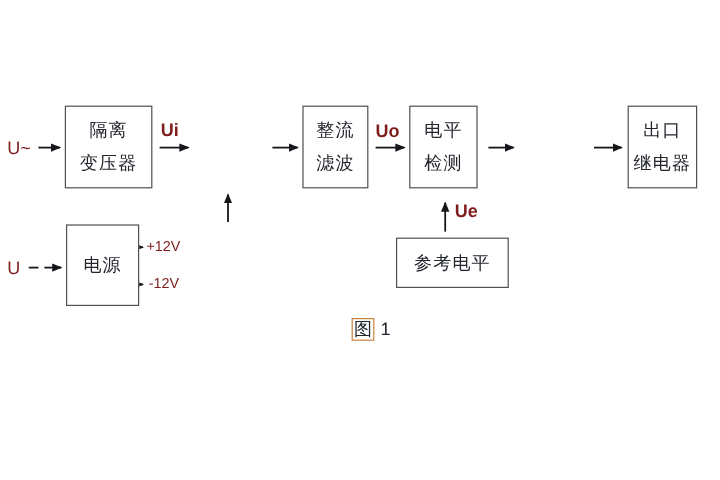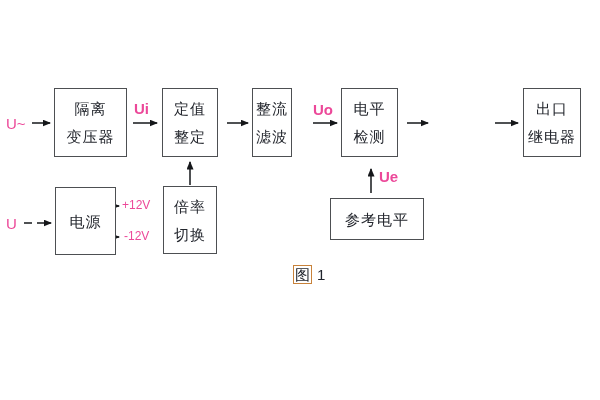--- a/index.html
+++ b/index.html
@@ -9,21 +9,21 @@
   }
   .block{
     position:absolute;border:1.5px solid #4d4f52;background:#ffffff;
     display:flex;flex-direction:column;align-items:center;justify-content:center;
     gap:13px;box-sizing:border-box;
   }
   .block .line{
     font-size:15px;line-height:15px;letter-spacing:1px;color:#23262d;white-space:nowrap;
   }
   .lbl{
-    position:absolute;font-size:14px;color:#ec4899;white-space:nowrap;
+    position:absolute;font-size:14px;color:#7f1d1d;white-space:nowrap;
   }
   .sig{font-weight:bold;font-size:15px;}
   .rail{font-size:12px;}
   svg.wires{position:absolute;left:0;top:0;width:600px;height:400px;pointer-events:none;}
   #caption{
     position:absolute;left:293px;top:265px;font-size:15px;color:#20242c;
     display:flex;align-items:center;gap:5px;
   }
   #caption .figchar{
     border:1px solid #c8823a;padding:0 1px;line-height:17px;display:inline-block;
@@ -54,49 +54,41 @@
       <line x1="190" y1="185" x2="190" y2="162" marker-end="url(#ah)"></line>
       <line x1="371" y1="193" x2="371" y2="169" marker-end="url(#ah)"></line>
     </g>
   </svg>
 
   <div class="block" style="left:54px;top:88px;width:73px;height:69px;">
     <span class="line">隔离</span>
     <span class="line">变压器</span>
   </div>
 
-  <div class="block" style="left:162px;top:88px;width:56px;height:69px;">
-    <span class="line">定值</span>
-    <span class="line">整定</span>
-  </div>
 
-  <div class="block" style="left:252px;top:88px;width:40px;height:69px;">
+  <div class="block" style="left:252px;top:88px;width:55px;height:69px;">
     <span class="line">整流</span>
     <span class="line">滤波</span>
   </div>
 
   <div class="block" style="left:341px;top:88px;width:57px;height:69px;">
     <span class="line">电平</span>
     <span class="line">检测</span>
   </div>
 
 
   <div class="block" style="left:523px;top:88px;width:58px;height:69px;">
     <span class="line">出口</span>
     <span class="line">继电器</span>
   </div>
 
   <div class="block" style="left:55px;top:187px;width:61px;height:68px;">
     <span class="line">电源</span>
   </div>
 
-  <div class="block" style="left:163px;top:186px;width:54px;height:68px;">
-    <span class="line">倍率</span>
-    <span class="line">切换</span>
-  </div>
 
   <div class="block" style="left:330px;top:198px;width:94px;height:42px;gap:0;">
     <span class="line">参考电平</span>
   </div>
 
   <div class="lbl" style="left:6px;top:115px;font-size:15px;">U~</div>
   <div class="lbl sig" style="left:134px;top:100px;">Ui</div>
   <div class="lbl sig" style="left:313px;top:101px;">Uo</div>
   <div class="lbl sig" style="left:379px;top:168px;">Ue</div>
   <div class="lbl" style="left:6px;top:215px;font-size:15px;">U</div>

